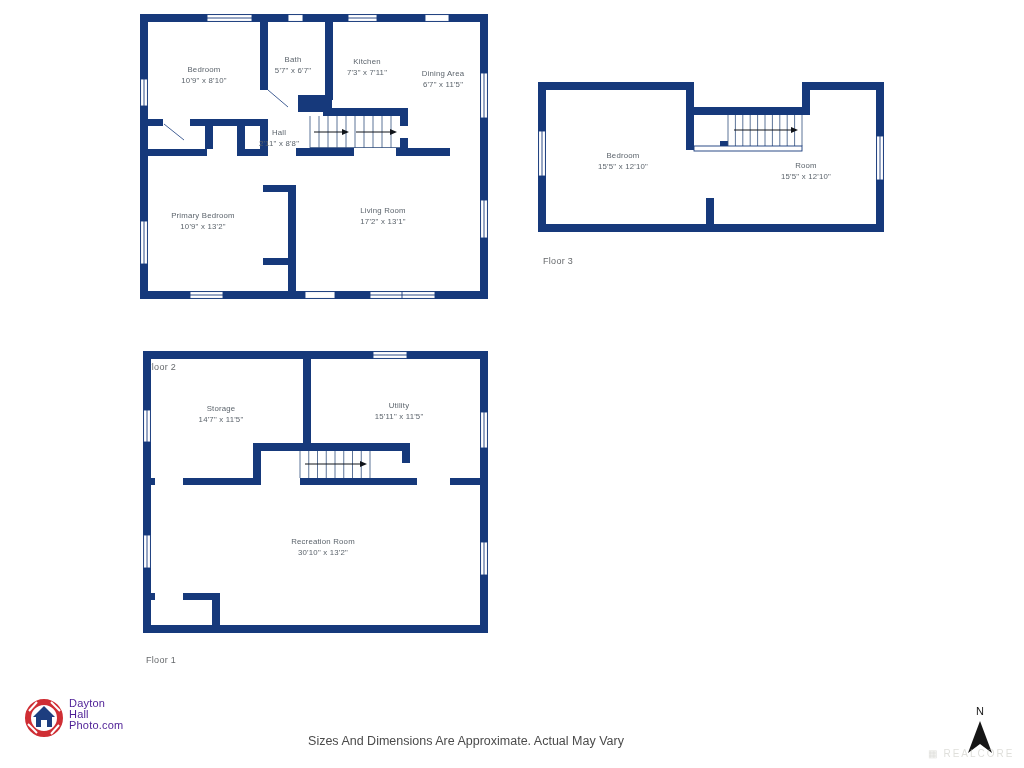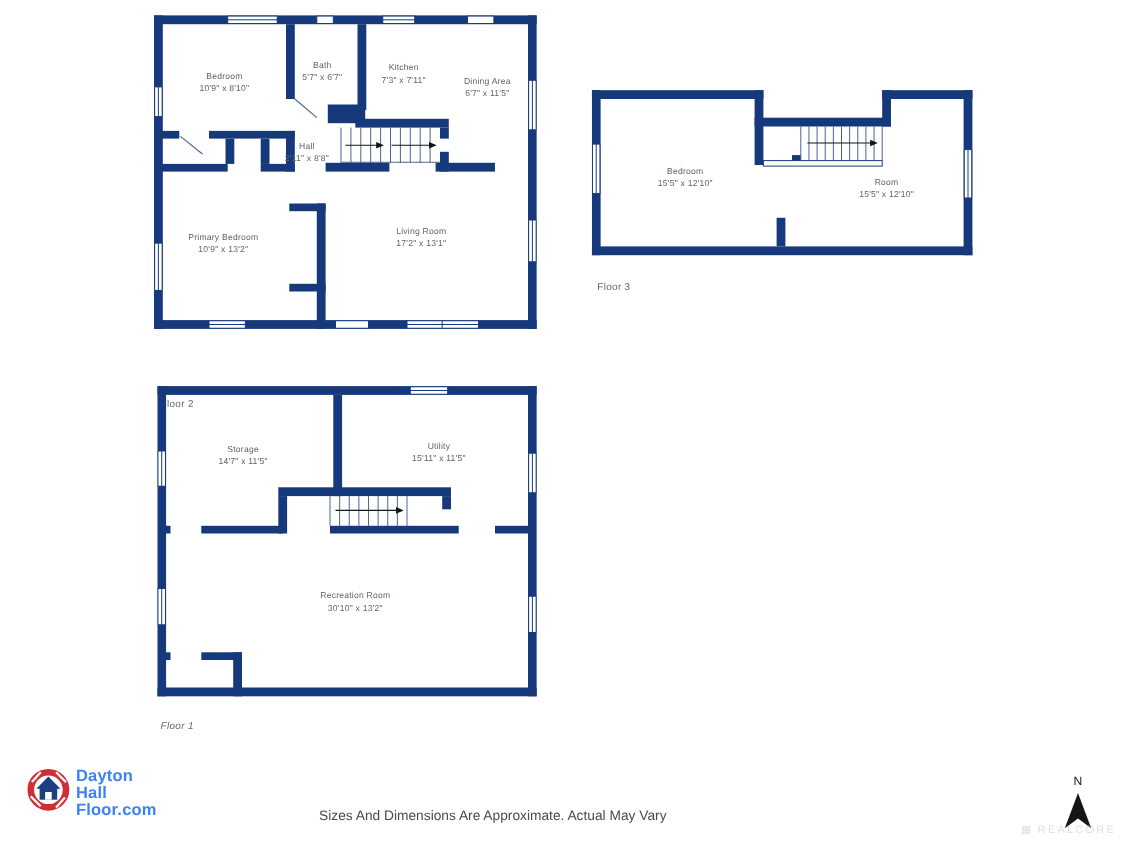--- a/index.html
+++ b/index.html
@@ -9,24 +9,24 @@
   .wall{fill:#16397b;}
   .hairline{stroke:#16397b;stroke-width:0.9;fill:none;}
   .winbox{fill:#ffffff;stroke:#16397b;stroke-width:0.9;}
   .tread{stroke:#33507f;stroke-width:0.8;}
   .arrowline{stroke:#10141a;stroke-width:1;fill:none;}
   .arrowhead{fill:#10141a;}
   .doorline{stroke:#16397b;stroke-width:1;opacity:.8;}
   .roomname, .roomdims{fill:#5c646c;font-size:7.8px;letter-spacing:.2px;text-anchor:middle;
           font-family:"Liberation Sans", sans-serif;}
   .floor-label{position:absolute;font-size:9px;color:#66696c;letter-spacing:.3px;}
-  .footer-disclaimer{position:absolute;left:0;top:734px;width:896px;text-align:center;
+  .footer-disclaimer{position:absolute;left:18px;top:734px;width:896px;text-align:center;
           font-size:12.5px;color:#4b4b4b;}
   .logo{position:absolute;left:24px;top:698px;display:flex;align-items:flex-start;}
-  .logo-text{margin-left:5px;color:#3b82f6;font-weight:bold;font-size:15px;line-height:1.02;
+  .logo-text{margin-left:5px;color:#4c1d95;font-weight:normal;font-size:11px;line-height:1.02;
           letter-spacing:.2px;}
   .compass{position:absolute;left:960px;top:706px;width:40px;height:52px;text-align:center;}
   .compass .n{font-size:11px;color:#1a1a1a;line-height:1;}
   .watermark{position:absolute;left:928px;top:748px;display:flex;align-items:center;gap:4px;
           color:#b9b9b0;opacity:.45;font-size:10px;letter-spacing:2px;white-space:nowrap;}
 </style>
 </head>
 <body>
 
 <div class="canvas">
@@ -227,37 +227,37 @@
     </g>
     <g>
       <text class="roomname" x="78" y="61">Storage</text>
       <text class="roomdims" x="78" y="72">14'7" x 11'5"</text>
       <text class="roomname" x="256" y="58">Utility</text>
       <text class="roomdims" x="256" y="69">15'11" x 11'5"</text>
       <text class="roomname" x="180" y="194">Recreation Room</text>
       <text class="roomdims" x="180" y="205">30'10" x 13'2"</text>
     </g>
   </svg>
-  <div class="floor-label" style="left:146px;top:655px;font-style:italic;">Floor 1</div>
+  <div class="floor-label" style="left:146px;top:655px;">Floor 1</div>
 
   <div class="logo">
     <svg width="40" height="40" viewBox="0 0 40 40">
       <circle cx="20" cy="20" r="16" fill="none" stroke="#cf2e34" stroke-width="6"></circle>
       <line x1="5" y1="13" x2="13" y2="4" stroke="#ffffff" stroke-width="2"></line>
       <line x1="27" y1="36" x2="35" y2="27" stroke="#ffffff" stroke-width="2"></line>
       <line x1="4" y1="26" x2="13" y2="35" stroke="#ffffff" stroke-width="2"></line>
       <line x1="27" y1="4" x2="36" y2="13" stroke="#ffffff" stroke-width="2"></line>
       <polygon points="20,8 31,19 9,19" fill="#1d3e7f"></polygon>
       <rect x="12" y="18" width="16" height="11" fill="#1d3e7f"></rect>
       <rect x="17" y="22" width="6" height="7" fill="#ffffff"></rect>
     </svg>
     <div class="logo-text">
       <div>Dayton</div>
       <div>Hall</div>
-      <div>Floor.com</div>
+      <div>Photo.com</div>
     </div>
   </div>
 
   <div class="footer-disclaimer">Sizes And Dimensions Are Approximate. Actual May Vary</div>
 
   <div class="compass">
     <div class="n">N</div>
     <svg width="40" height="40" viewBox="0 0 40 40">
       <polygon points="20,4 8,36 20,27 32,36" fill="#161616"></polygon>
     </svg>

